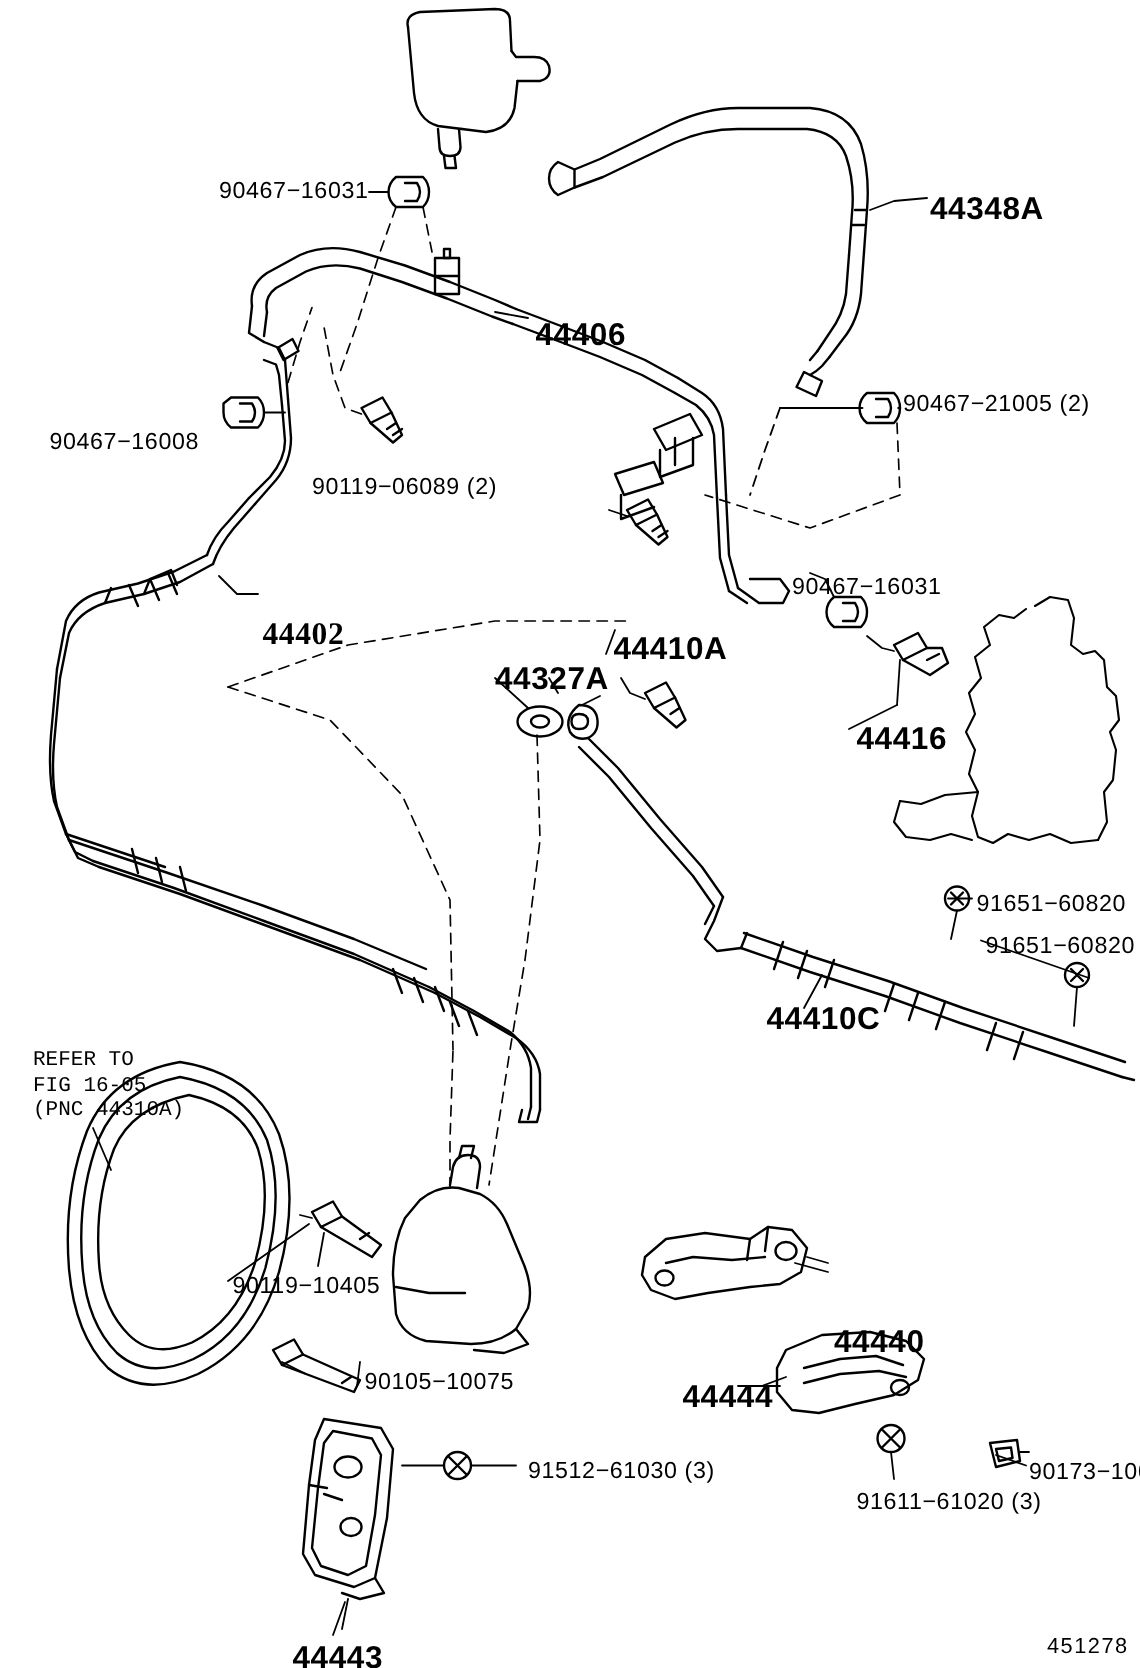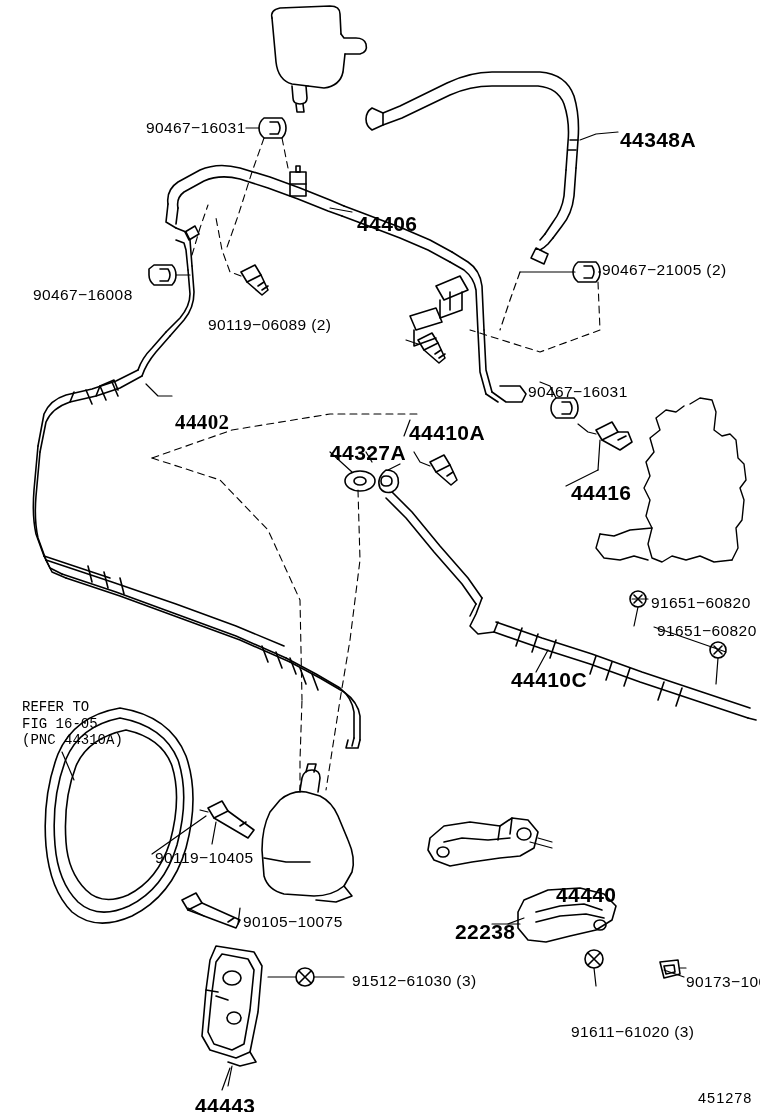--- a/index.html
+++ b/index.html
@@ -366,21 +366,21 @@
   <div class="lbl" style="left:528px; top:383px;">90467−16031</div>
   <div class="lbl bold" style="left:409px; top:421px;">44410A</div>
   <div class="lbl bold" style="left:330px; top:441px;">44327A</div>
   <div class="lbl bold" style="left:571px; top:481px;">44416</div>
   <div class="lbl" style="left:651px; top:594px;">91651−60820</div>
   <div class="lbl" style="left:657px; top:622px;">91651−60820</div>
   <div class="lbl bold" style="left:511px; top:668px;">44410C</div>
   <div class="lbl" style="left:155px; top:849px;">90119−10405</div>
   <div class="lbl bold" style="left:556px; top:843px;margin-top:40px;">44440</div>
   <div class="lbl" style="left:243px; top:913px;">90105−10075</div>
-  <div class="lbl bold" style="left:455px; top:920px;">22238</div>
+  <div class="lbl bold" style="left:455px; top:920px;">44444</div>
   <div class="lbl" style="left:686px; top:973px;">90173−10006</div>
   <div class="lbl" style="left:352px; top:972px;">91512−61030 (3)</div>
-  <div class="lbl" style="left:571px; top:1023px;">91611−61020 (3)</div>
+  <div class="lbl" style="left:571px; top:993px;">91611−61020 (3)</div>
   <div class="lbl bold" style="left:195px; top:1094px;">44443</div>
 
   <div class="lbl code" style="left:698px; top:1090px;">451278</div>
 
 </div>
 
 </body></html>

